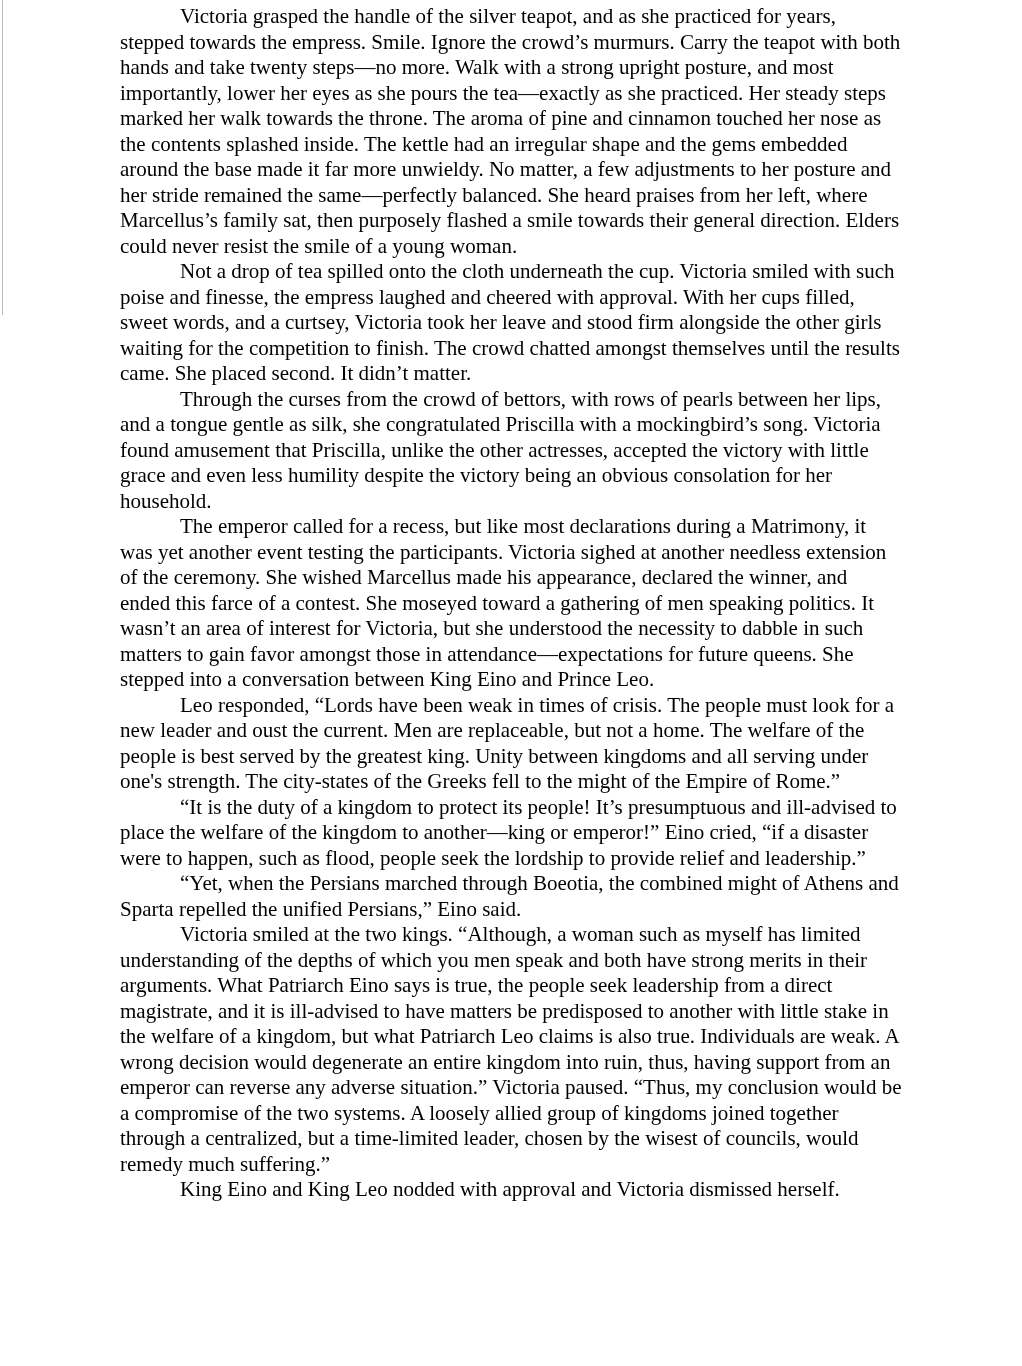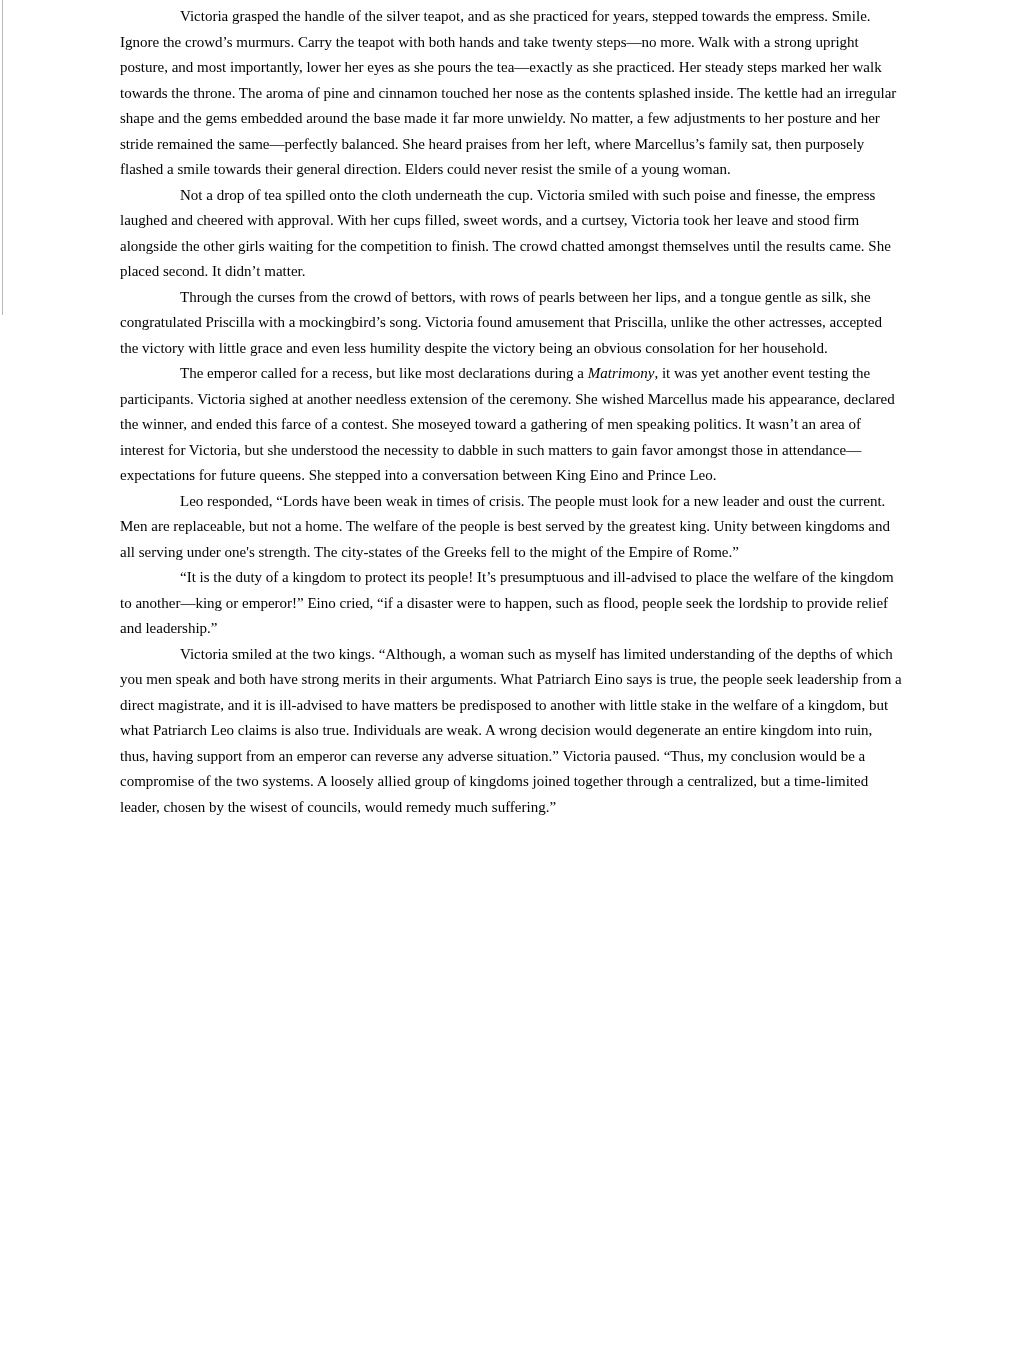--- a/index.html
+++ b/index.html
@@ -13,32 +13,31 @@
     position: relative;
     overflow: hidden;
     font-family: "Liberation Serif", "DejaVu Serif", serif;
     color: #000000;
   }
   .page {
     position: absolute;
     top: 4px;
     left: 120px;
     width: 782px;
-    font-size: 15px;
+    font-size: 21px;
     line-height: 25.5px;
     text-align: left;
     color: #000000;
   }
   .page p {
     margin: 0;
     padding: 0;
     text-indent: 60px;
   }
   .italic {
-    font-style: italic;
   }
   .edge-line {
     position: absolute;
     left: 2px;
     top: 0;
     width: 1px;
     height: 315px;
     background: #b9b9b9;
   }
 </style>
@@ -47,14 +46,16 @@
 
 <div class="edge-line"></div>
 
 <div class="page">
   <p><span>Victoria grasped the handle of the silver teapot, and as she practiced for years, stepped towards the empress. Smile. Ignore the crowd’s murmurs. Carry the teapot with both hands and take twenty steps—no more. Walk with a strong upright posture, and most importantly, lower her eyes as she pours the tea—exactly as she practiced. Her steady steps marked her walk towards the throne. The aroma of pine and cinnamon touched her nose as the contents splashed inside. The kettle had an irregular shape and the gems embedded around the base made it far more unwieldy. No matter, a few adjustments to her posture and her stride remained the same—perfectly balanced. She heard praises from her left, where Marcellus’s family sat, then purposely flashed a smile towards their general direction. Elders could never resist the smile of a young woman.</span></p>
   <p><span>Not a drop of tea spilled onto the cloth underneath the cup. Victoria smiled with such poise and finesse, the empress laughed and cheered with approval. With her cups filled, sweet words, and a curtsey, Victoria took her leave and stood firm alongside the other girls waiting for the competition to finish. The crowd chatted amongst themselves until the results came. She placed second. It didn’t matter.</span></p>
   <p><span>Through the curses from the crowd of bettors, with rows of pearls between her lips, and a tongue gentle as silk, she congratulated Priscilla with a mockingbird’s song. Victoria found amusement that Priscilla, unlike the other actresses, accepted the victory with little grace and even less humility despite the victory being an obvious consolation for her household.</span></p>
   <p><span>The emperor called for a recess, but like most declarations during a </span><span class="italic">Matrimony</span><span>, it was yet another event testing the participants. Victoria sighed at another needless extension of the ceremony. She wished Marcellus made his appearance, declared the winner, and ended this farce of a contest. She moseyed toward a gathering of men speaking politics. It wasn’t an area of interest for Victoria, but she understood the necessity to dabble in such matters to gain favor amongst those in attendance—expectations for future queens. She stepped into a conversation between King Eino and Prince Leo.</span></p>
   <p><span>Leo responded, “Lords have been weak in times of crisis. The people must look for a new leader and oust the current. Men are replaceable, but not a home. The welfare of the people is best served by the greatest king. Unity between kingdoms and all serving under one's strength. The city-states of the Greeks fell to the might of the Empire of Rome.”</span></p>
   <p><span>“It is the duty of a kingdom to protect its people! It’s presumptuous and ill-advised to place the welfare of the kingdom to another—king or emperor!” Eino cried, “if a disaster were to happen, such as flood, people seek the lordship to provide relief and leadership.”</span></p>
+  <p><span>“Yet, when the Persians marched through Boeotia, the combined might of Athens and Sparta repelled the </span><span class="italic">unified</span><span> Persians,” Eino said.</span></p>
   <p><span>Victoria smiled at the two kings. “Although, a woman such as myself has limited understanding of the depths of which you men speak and both have strong merits in their arguments. What Patriarch Eino says is true, the people seek leadership from a direct magistrate, and it is ill-advised to have matters be predisposed to another with little stake in the welfare of a kingdom, but what Patriarch Leo claims is also true. Individuals are weak. A wrong decision would degenerate an entire kingdom into ruin, thus, having support from an emperor can reverse any adverse situation.” Victoria paused. “Thus, my conclusion would be a compromise of the two systems. A loosely allied group of kingdoms joined together through a centralized, but a time-limited leader, chosen by the wisest of councils, would remedy much suffering.”</span></p>
+  <p><span>King Eino and King Leo nodded with approval and Victoria dismissed herself.</span></p>
 </div>
 
 </body></html>

